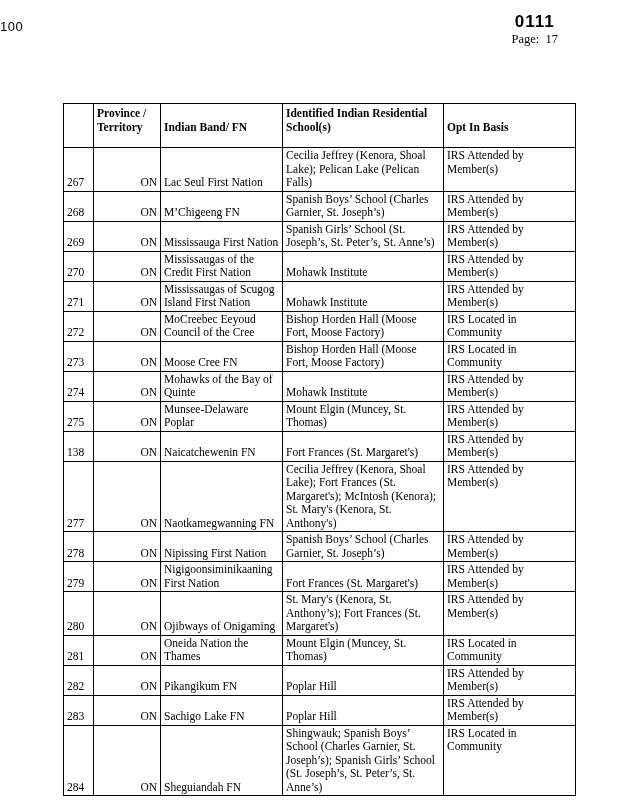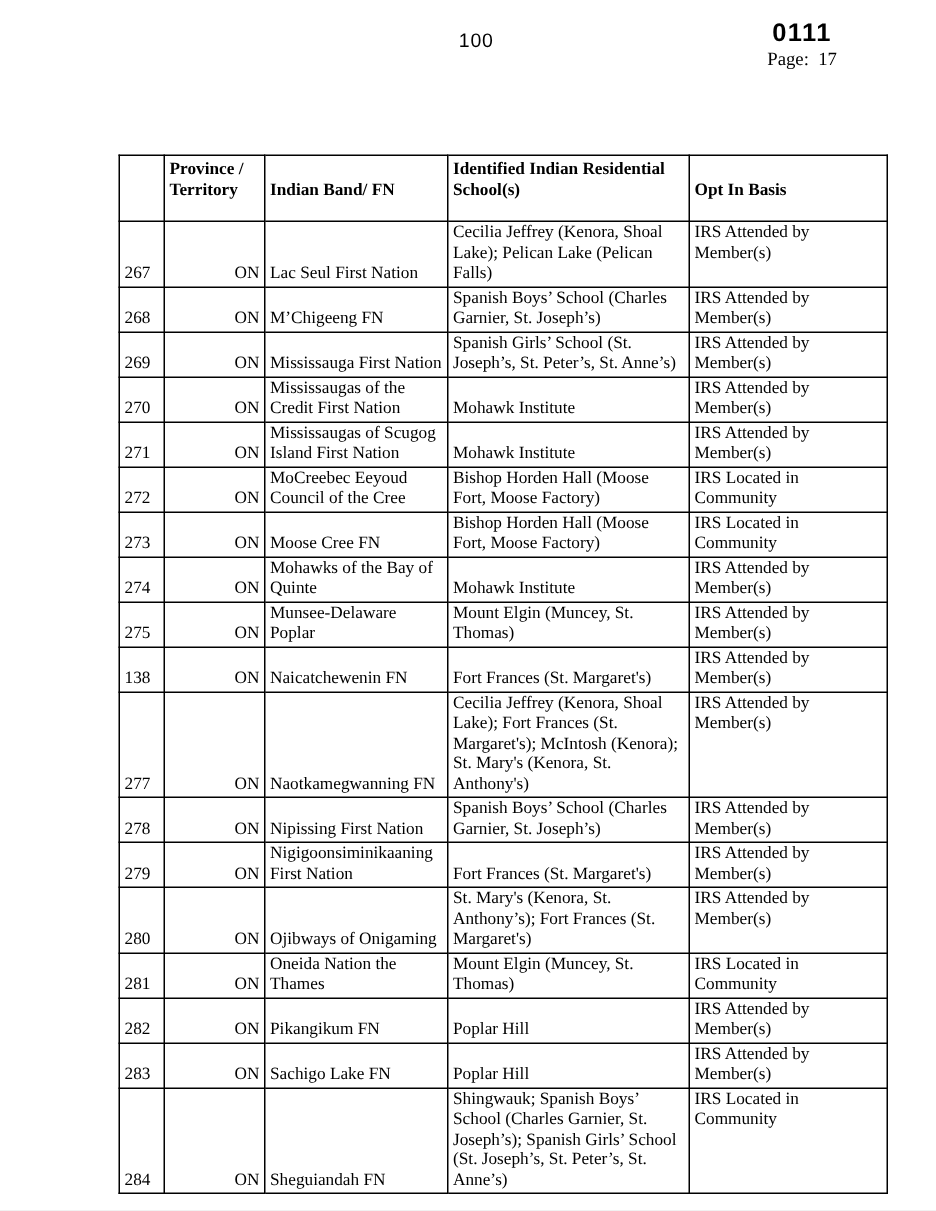--- a/index.html
+++ b/index.html
@@ -9,22 +9,22 @@
     height: 807px;
     margin: 0 auto;
     background: #ffffff;
     color: #000;
     font-family: "Liberation Serif", serif;
     overflow: hidden;
   }
   
   .center-num {
     position: absolute;
-    top: 19px; left: 11px; right: 0;
-    text-align: center;
+    top: 19px; left: 0; right: 0;
+    text-align: left;
     font-family: "Liberation Sans", sans-serif;
     font-size: 13px;
     letter-spacing: 0.5px;
   }
   .stamp {
     position: absolute;
     top: 13px; right: 66px;
     text-align: center;
   }
   .stamp-num {
@@ -38,21 +38,21 @@
   .page-label {
     font-family: "Liberation Serif", serif;
     font-size: 12.5px;
     line-height: 14px;
     margin-top: 2px;
     white-space: pre;
   }
   
   table.doc-table {
     position: absolute;
-    left: 79px; top: 103px;
+    left: 63px; top: 103px;
     width: 512px;
     border-collapse: collapse;
     table-layout: fixed;
     font-size: 11.5px;
     line-height: 13.5px;
     border-radius: 29px;
   }
   .doc-table th, .doc-table td {
     border: 1px solid #000;
     padding: 1px 3px;

